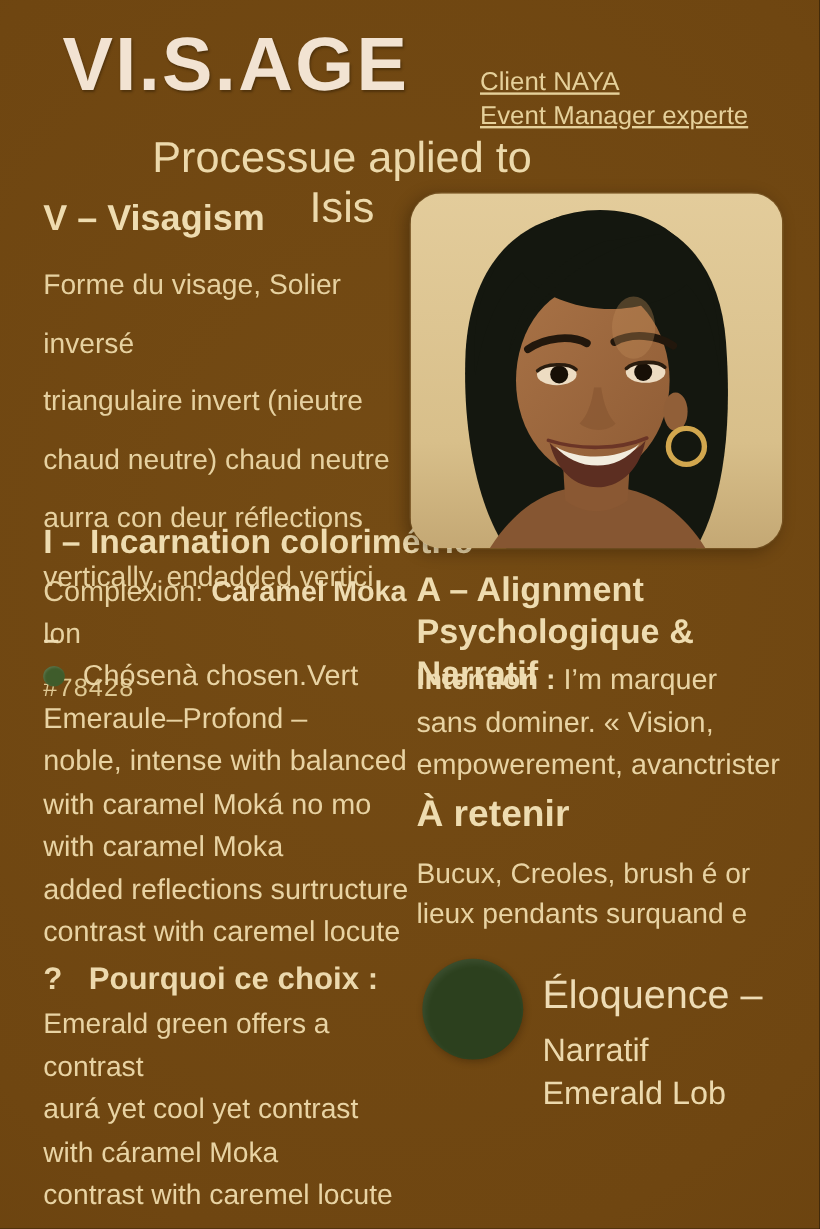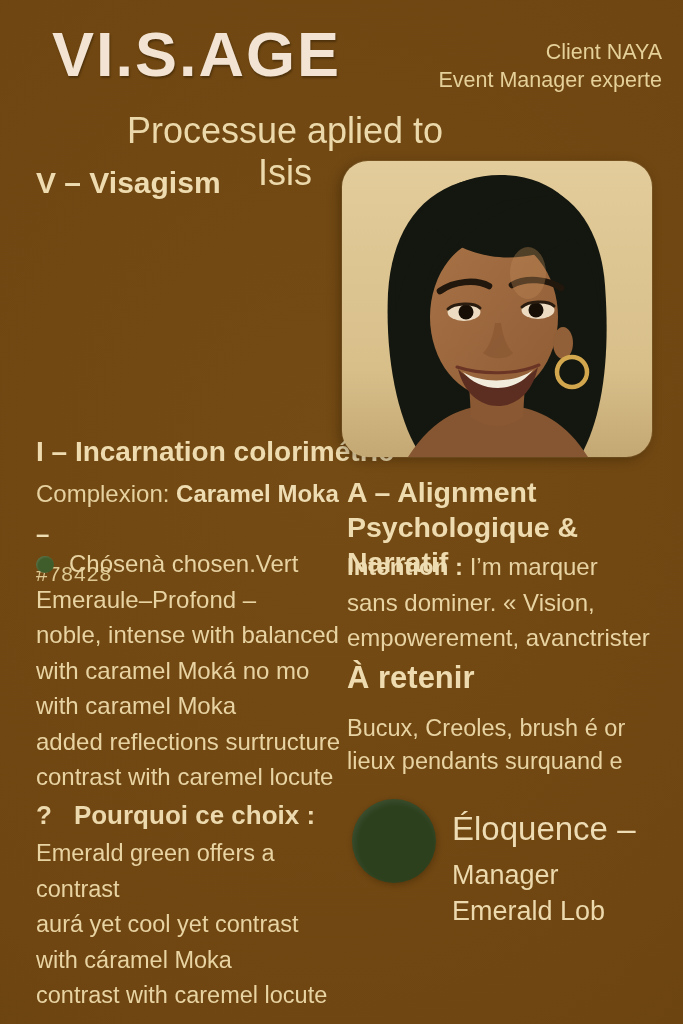--- a/index.html
+++ b/index.html
@@ -18,23 +18,23 @@
   .abs { position: absolute; }
 
   .title {
     left: 52px; top: 18px;
     font-size: 63px; font-weight: bold; letter-spacing: 2px;
     color: #f2e3d2;
     text-shadow: 1px 2px 2px rgba(40,24,4,0.45);
     font-family: "Liberation Sans", sans-serif;
   }
   .client-block {
-    left: 400px; top: 38px; width: 262px;
-    text-align: right; color: #e5d09a;
-    font-size: 21.5px; line-height: 28px;
+    left: 400px; top: 54px; width: 262px;
+    text-align: left; color: #e5d09a;
+    font-size: 21.5px; line-height: 28px; text-decoration: underline;
   }
   .subtitle {
     left: 118px; top: 110px; width: 334px;
     text-align: center; font-size: 36px; color: #ecd9ab;
   }
 
   .h-left {
     left: 36px; color: #eedcb0; font-weight: 600;
   }
   .v-heading { top: 166px; font-size: 30px; }
@@ -112,20 +112,27 @@
   <h1 class="abs title">VI.S.AGE</h1>
 
   <div class="abs client-block">
     <div>Client NAYA</div>
     <div>Event Manager experte</div>
   </div>
 
   <div class="abs subtitle">Processue aplied to Isis</div>
 
   <h2 class="abs h-left v-heading">V – Visagism</h2>
+  <div class="abs v-para">
+    <div>Forme du visage, Solier inversé</div>
+    <div>triangulaire invert (nieutre</div>
+    <div>chaud neutre) chaud neutre</div>
+    <div>aurra con deur réflections</div>
+    <div>vertically, endadded vertici lon</div>
+  </div>
 
   <h2 class="abs h-left i-heading">I – Incarnation colorimétric</h2>
   <div class="abs complexion">
     <div><span>Complexion: </span><span class="strong">Caramel Moka –</span></div>
     <div class="hexcode">#78428</div>
   </div>
 
   <div class="abs chosen-para">
     <div><span class="bullet-dot"></span><span>Chósenà chosen.Vert</span></div>
     <div>Emeraule–Profond –</div>
@@ -209,17 +216,17 @@
 
   <h2 class="abs retenir-heading">À retenir</h2>
   <div class="abs retenir-para">
     <div>Bucux, Creoles, brush é or</div>
     <div>lieux pendants surquand e</div>
   </div>
 
   <div class="abs accent-circle"></div>
   <div class="abs eloquence-heading">Éloquence –</div>
   <div class="abs eloquence-lines">
-    <div>Manager</div>
+    <div>Narratif</div>
     <div>Emerald Lob</div>
   </div>
 
 </div>
 
 </body></html>

